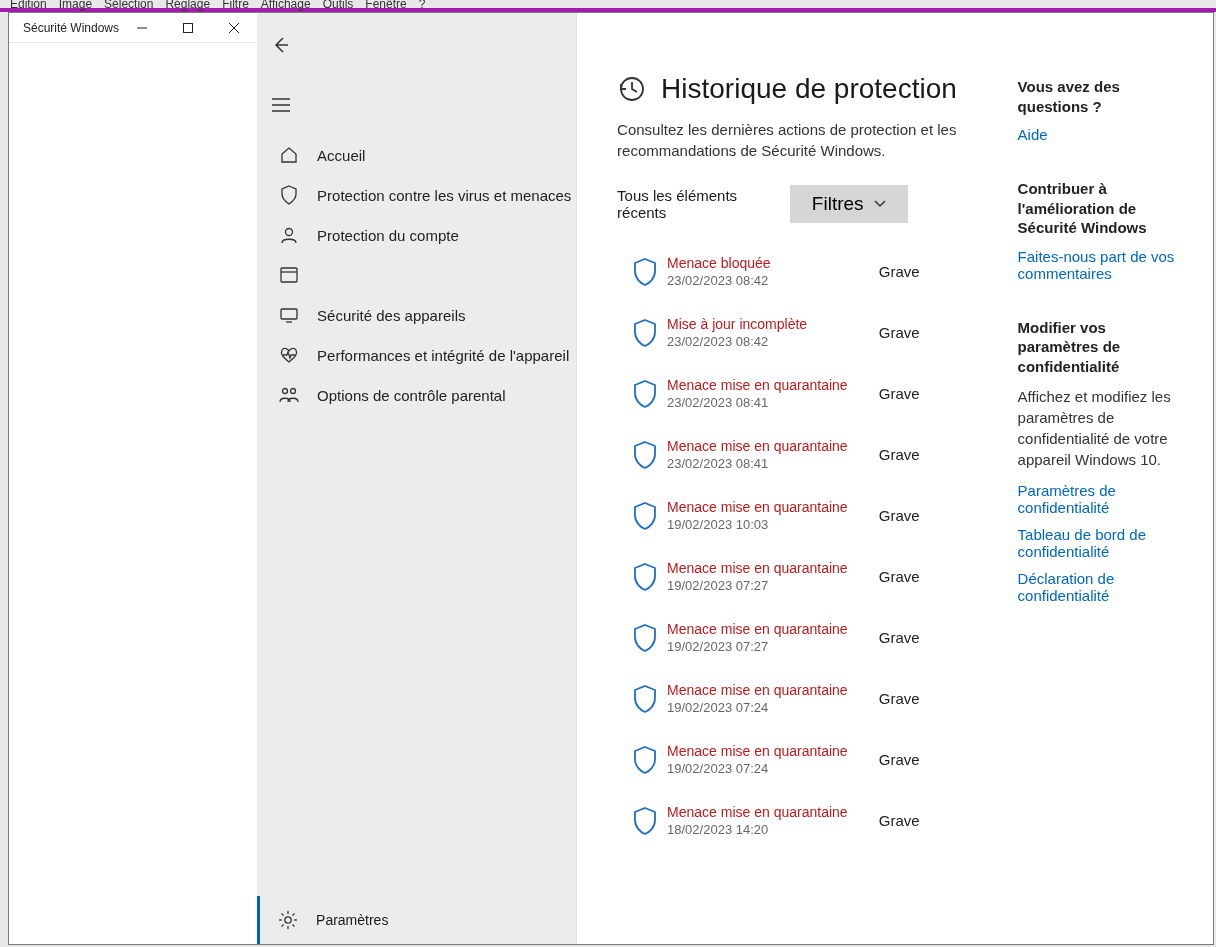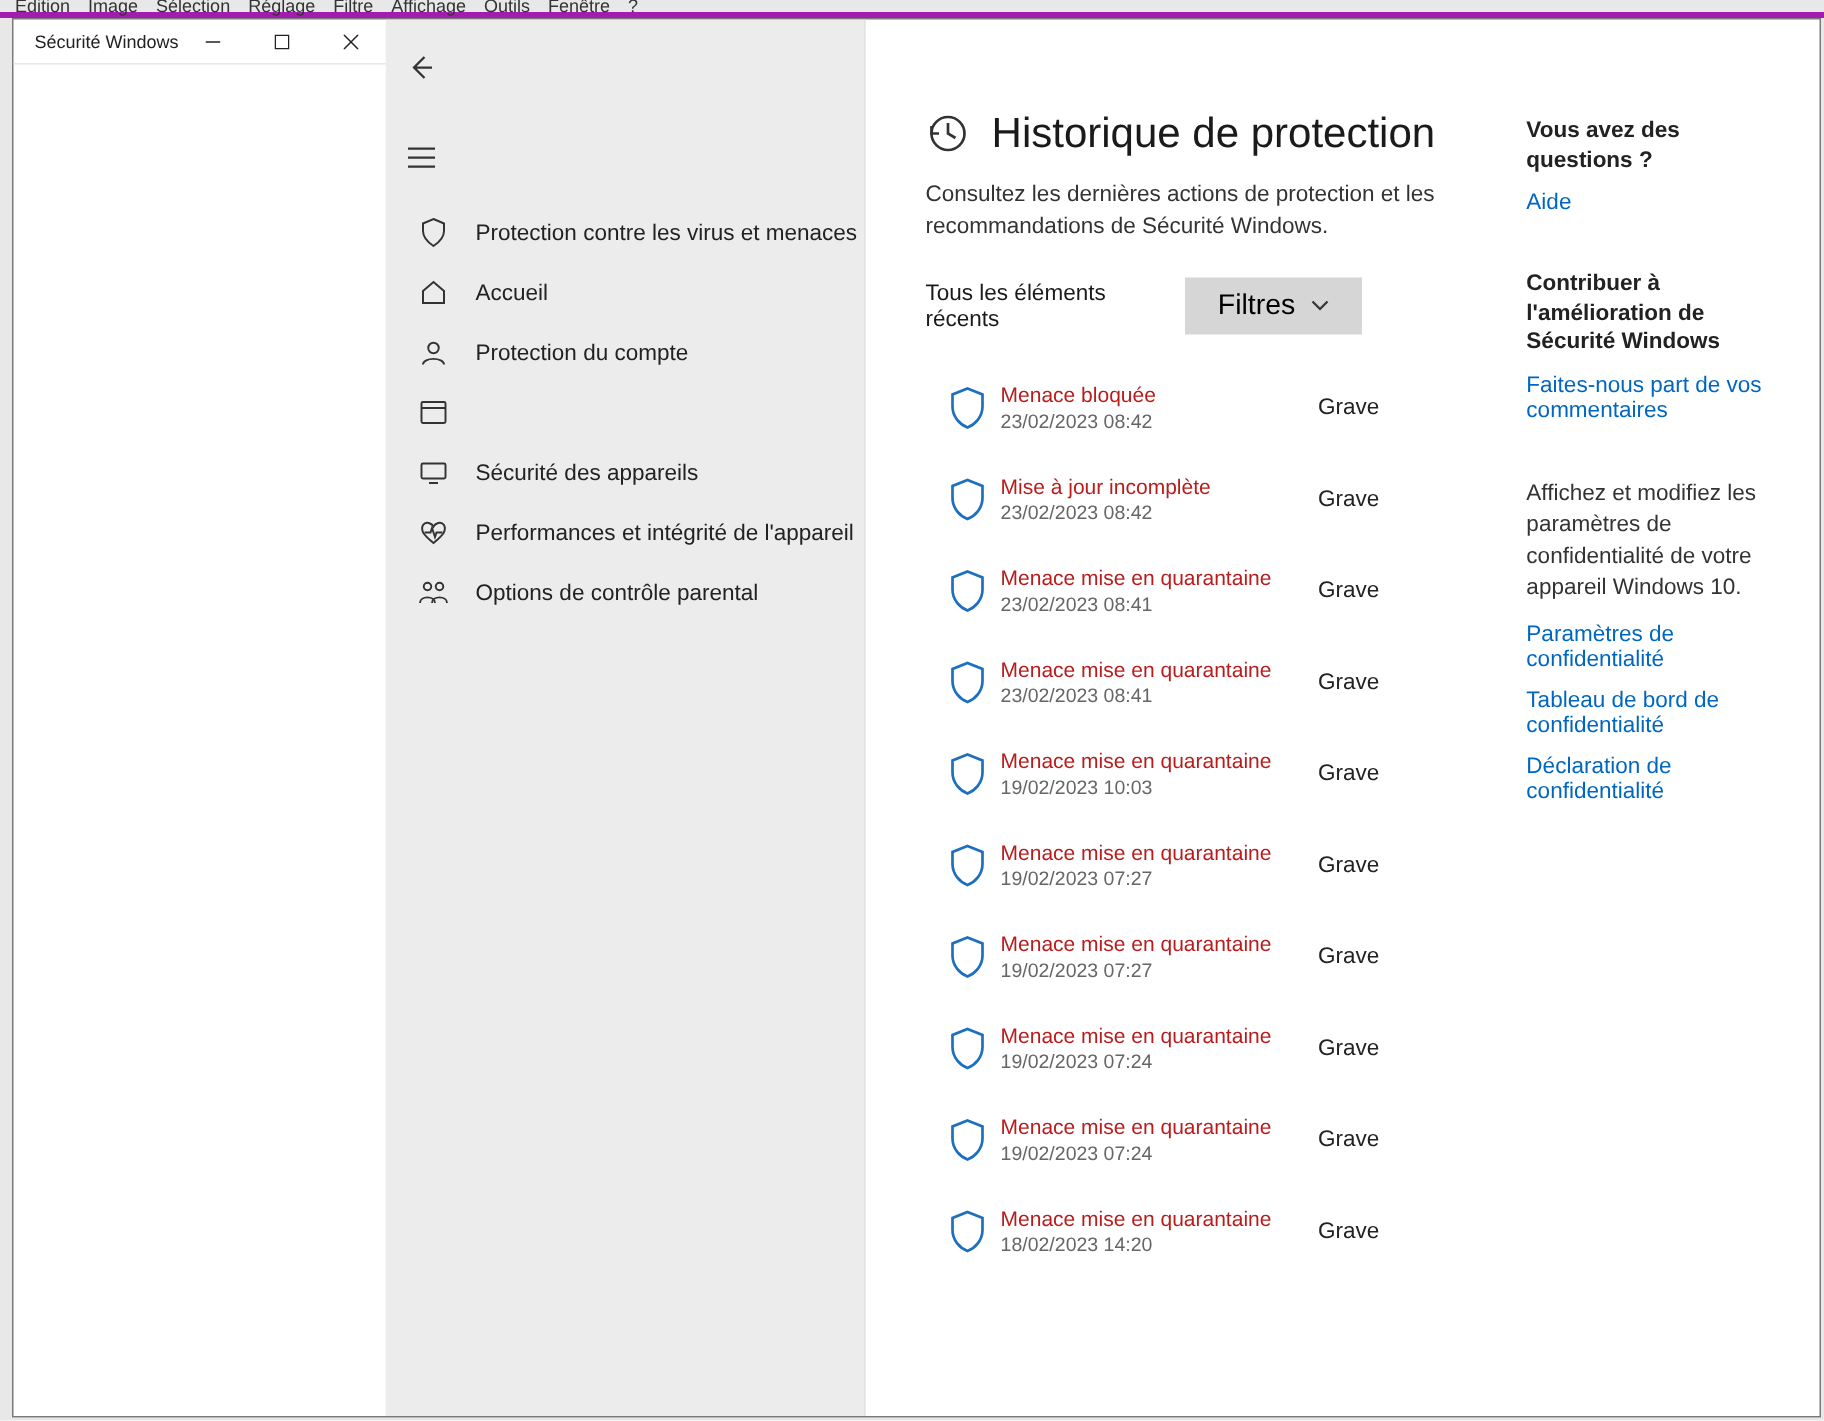--- a/index.html
+++ b/index.html
@@ -178,33 +178,33 @@
               <line x1="0" y1="1" x2="18" y2="1" stroke="#333" stroke-width="1.5"></line>
               <line x1="0" y1="7" x2="18" y2="7" stroke="#333" stroke-width="1.5"></line>
               <line x1="0" y1="13" x2="18" y2="13" stroke="#333" stroke-width="1.5"></line>
             </svg>
         </div>
       </div>
 
       <div class="sb-list" id="sb-list">
           <div class="sb-item">
             <span class="icon-slot">
+              <svg width="18" height="18">
+                <path d="M2 8 L9 2 L16 8 V16 H2 Z" stroke="#333" stroke-width="1.3" fill="none"></path>
+              </svg>
+            </span>
+            <span>Accueil</span>
+          </div>
+          <div class="sb-item">
+            <span class="icon-slot">
               <svg width="18" height="20">
                 <path d="M9 1 L16 4 V9 C16 14 12 17 9 19 C6 17 2 14 2 9 V4 Z" stroke="#333" stroke-width="1.3" fill="none"></path>
               </svg>
             </span>
             <span>Protection contre les virus et menaces</span>
-          </div>
-          <div class="sb-item">
-            <span class="icon-slot">
-              <svg width="18" height="18">
-                <path d="M2 8 L9 2 L16 8 V16 H2 Z" stroke="#333" stroke-width="1.3" fill="none"></path>
-              </svg>
-            </span>
-            <span>Accueil</span>
           </div>
           <div class="sb-item">
             <span class="icon-slot">
               <svg width="18" height="18">
                 <circle cx="9" cy="6" r="3.5" stroke="#333" stroke-width="1.3" fill="none"></circle>
                 <path d="M2 17 C2 12 16 12 16 17" stroke="#333" stroke-width="1.3" fill="none"></path>
               </svg>
             </span>
             <span>Protection du compte</span>
           </div>
@@ -239,20 +239,38 @@
               <svg width="20" height="18">
                 <circle cx="6" cy="5" r="2.5" stroke="#333" stroke-width="1.3" fill="none"></circle>
                 <circle cx="14" cy="5" r="2.5" stroke="#333" stroke-width="1.3" fill="none"></circle>
                 <path d="M1 16 C1 11 11 11 11 16 M9 16 C9 11 19 11 19 16" stroke="#333" stroke-width="1.3" fill="none"></path>
               </svg>
             </span>
             <span>Options de contrôle parental</span>
           </div>
         </div>
 
+      <div class="sb-bottom">
+        <span class="icon-slot">
+          <svg width="18" height="18">
+              <circle cx="9" cy="9" r="3.2" fill="none" stroke="#333" stroke-width="1.3"></circle>
+              <g stroke="#333" stroke-width="1.3">
+                <line x1="9" y1="0" x2="9" y2="3"></line>
+                <line x1="9" y1="15" x2="9" y2="18"></line>
+                <line x1="0" y1="9" x2="3" y2="9"></line>
+                <line x1="15" y1="9" x2="18" y2="9"></line>
+                <line x1="2.5" y1="2.5" x2="4.6" y2="4.6"></line>
+                <line x1="13.4" y1="13.4" x2="15.5" y2="15.5"></line>
+                <line x1="15.5" y1="2.5" x2="13.4" y2="4.6"></line>
+                <line x1="4.6" y1="13.4" x2="2.5" y2="15.5"></line>
+              </g>
+            </svg>
+        </span>
+        <span>Paramètres</span>
+      </div>
     </div>
 
     <div class="main">
       <div class="content-col">
         <div class="page-header">
           <span>
             <svg width="28" height="28">
                 <circle cx="15" cy="14" r="11" fill="none" stroke="#333" stroke-width="1.8"></circle>
                 <path d="M15 7 V14 L20 17" fill="none" stroke="#333" stroke-width="1.8"></path>
                 <path d="M4 9 L4 14 L9 14" fill="none" stroke="#333" stroke-width="1.8"></path>
@@ -399,20 +417,21 @@
       <div class="right-col">
         <div class="right-block">
           <div class="right-heading">Vous avez des questions ?</div>
           <a class="link">Aide</a>
         </div>
         <div class="right-block">
           <div class="right-heading">Contribuer à l'amélioration de Sécurité Windows</div>
           <a class="link">Faites-nous part de vos commentaires</a>
         </div>
         <div class="right-block">
+          <div class="right-heading">Modifier vos paramètres de confidentialité</div>
           <div class="right-text">Affichez et modifiez les paramètres de confidentialité de votre appareil Windows 10.</div>
           <a class="link">Paramètres de confidentialité</a>
           <a class="link">Tableau de bord de confidentialité</a>
           <a class="link">Déclaration de confidentialité</a>
         </div>
       </div>
     </div>
   </div>
 </div>
 

